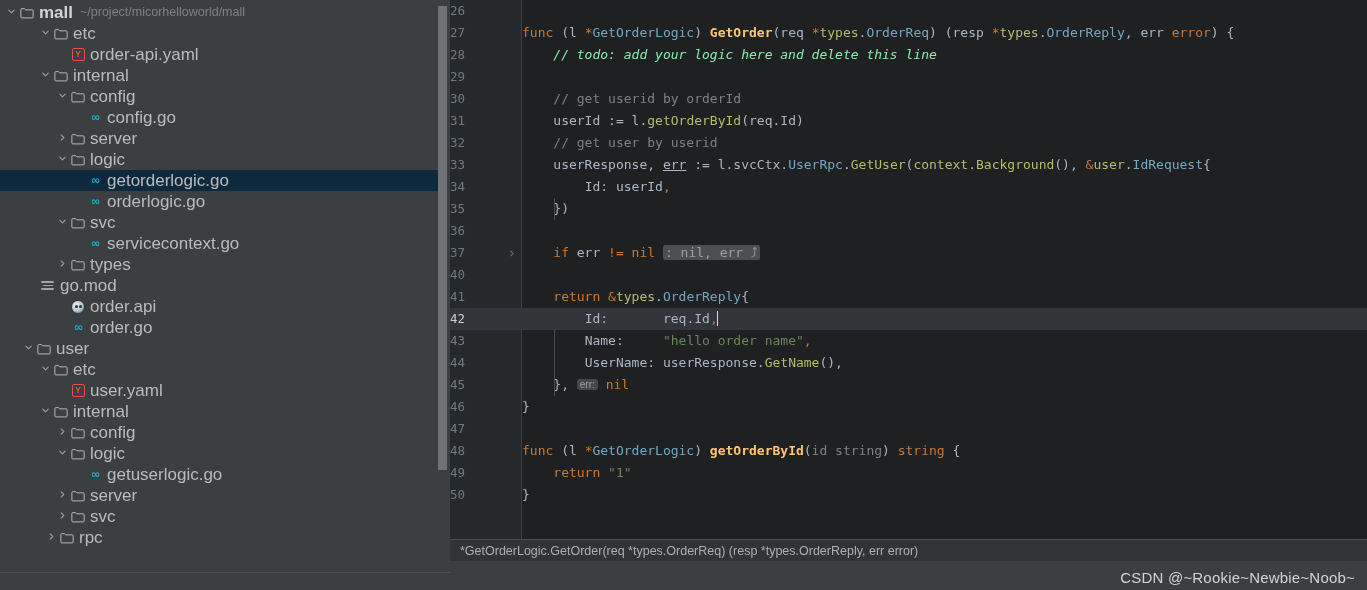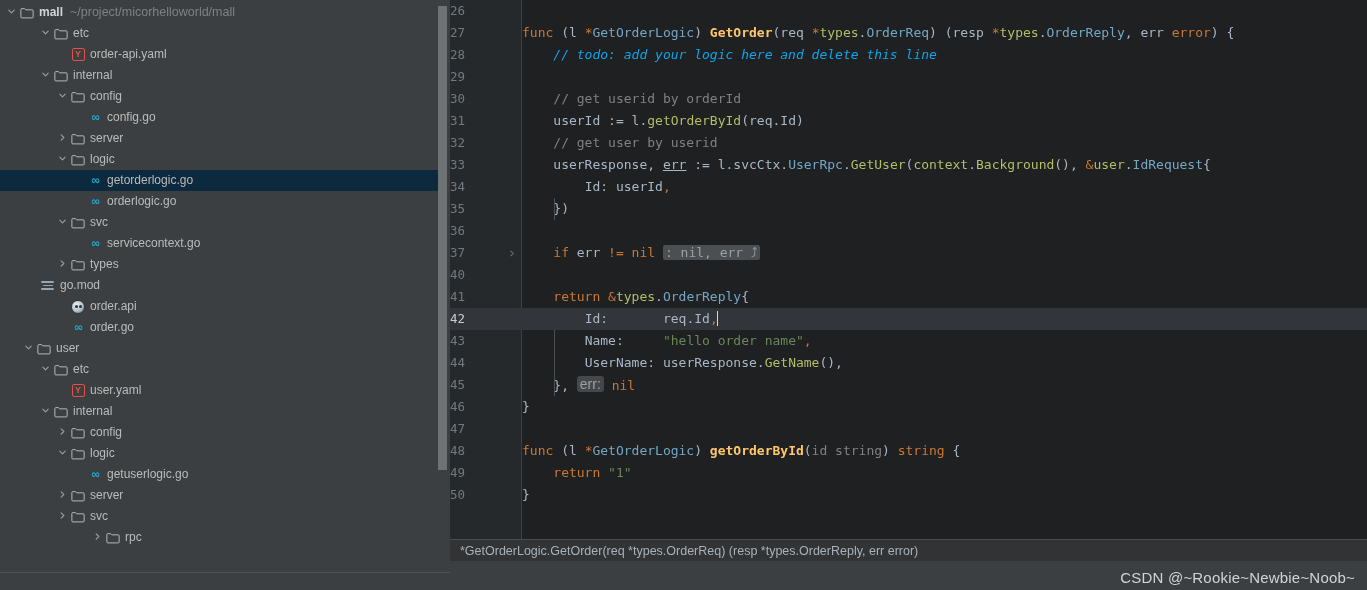--- a/index.html
+++ b/index.html
@@ -60,21 +60,21 @@
   .arrow svg { display: block; margin: 0 auto; }
   .arrow.empty { visibility: hidden; }
   .ficon {
     width: 18px;
     flex: 0 0 18px;
     display: flex;
     align-items: center;
     justify-content: center;
     margin-right: 3px;
   }
-  .lbl { font-size: 12px; color: #bbbbbb; }
+  .lbl { font-size: 17px; color: #bbbbbb; }
   .lbl.bold { font-weight: bold; color: #d4d4d4; }
   .subtle { font-size: 12.5px; color: #808080; margin-left: 7px; }
 
   
   .folder-svg { width: 14px; height: 12px; }
   
   .go-ico {
     color: #1ab0d8;
     font-size: 11px;
     font-weight: bold;
@@ -206,35 +206,35 @@
     background: #4a4f52;
   }
 
   
   .k  { color: #cc7832; }          
   .fn { color: #ffc66d; font-weight: bold; }
   .cls{ color: #74a7c4; }          
   .pkg{ color: #b5bd68; }          
   .str{ color: #6a8759; }          
   .cm { color: #808080; }          
-  .cmt{ color: #0ea5e9; font-style: italic; }  
+  .cmt{ color: #86efac; font-style: italic; }  
   .var{ color: #a9b7c6; }
   .p  { color: #a9b7c6; }
   .err-underline { text-decoration: underline; text-decoration-color: #a9b7c6; }
   .fold {
     background: #4b4f52;
     color: #9aa1a6;
     border-radius: 2px;
     padding: 0 2px;
   }
   .hint {
     background: #44484b;
     color: #9aa1a6;
     border-radius: 3px;
-    font-size: 14px;
+    font-size: 10px;
     padding: 0px 3px;
     font-family: "Liberation Sans", sans-serif;
     position: relative;
     top: -1px;
   }
   .caret {
     display: inline-block;
     width: 1px;
     height: 15px;
     background: #d5d9dc;
@@ -552,21 +552,21 @@
                 <path d="M3.5 2 L6.5 5 L3.5 8" stroke="#9aa0a6" stroke-width="1.2" fill="none" stroke-linecap="round" stroke-linejoin="round"></path>
               </svg>
             </span>
             <span class="ficon">
               <svg class="folder-svg" viewBox="0 0 16 13">
                 <path d="M1 2.5a1 1 0 0 1 1-1h3.3l1.2 1.4H14a1 1 0 0 1 1 1v7.2a1 1 0 0 1-1 1H2a1 1 0 0 1-1-1z" fill="none" stroke="#b6bcc0" stroke-width="1.1"></path>
               </svg>
             </span>
             <span class="lbl">svc</span>
           </div>
-          <div class="row" style="padding-left: 44px; margin-left: 46px;">
+          <div class="row" style="padding-left: 44px;">
             <span class="arrow">
               <svg width="9" height="9" viewBox="0 0 10 10">
                 <path d="M3.5 2 L6.5 5 L3.5 8" stroke="#9aa0a6" stroke-width="1.2" fill="none" stroke-linecap="round" stroke-linejoin="round"></path>
               </svg>
             </span>
             <span class="ficon">
               <svg class="folder-svg" viewBox="0 0 16 13">
                 <path d="M1 2.5a1 1 0 0 1 1-1h3.3l1.2 1.4H14a1 1 0 0 1 1 1v7.2a1 1 0 0 1-1 1H2a1 1 0 0 1-1-1z" fill="none" stroke="#b6bcc0" stroke-width="1.1"></path>
               </svg>
             </span>

